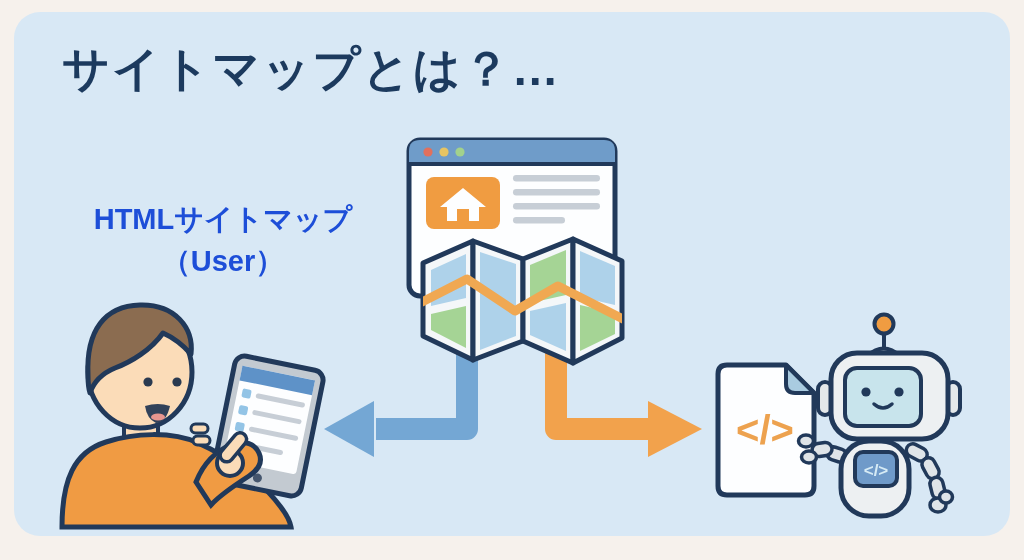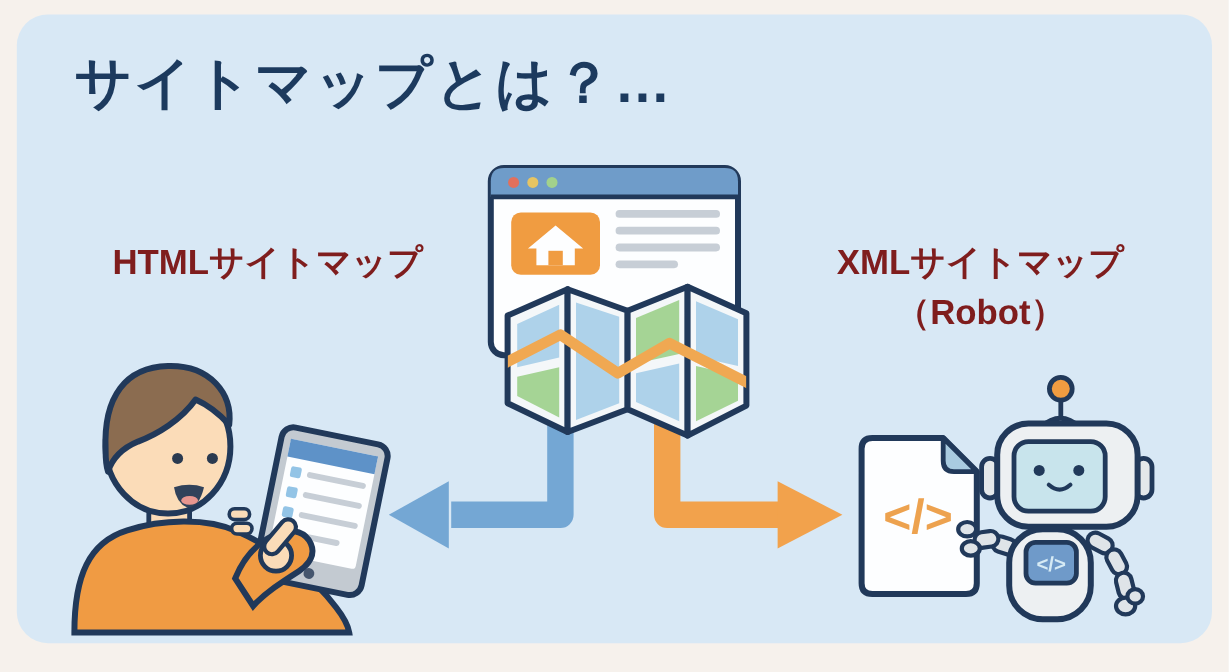--- a/index.html
+++ b/index.html
@@ -5,21 +5,21 @@
   html,body{margin:0;padding:0;}
   body{width:1024px;height:560px;overflow:hidden;
        font-family:"Liberation Sans","DejaVu Sans",sans-serif;}
   .stage{position:relative;width:1024px;height:560px;background:#f6f1ec;}
   .card{position:absolute;left:14px;top:12px;width:996px;height:524px;
         background:#d8e8f5;border-radius:26px;}
   .art{position:absolute;left:0;top:0;width:1024px;height:560px;}
   .title{position:absolute;left:62px;top:38px;font-size:47px;font-weight:700;
          color:#1c3a5e;letter-spacing:2px;white-space:nowrap;}
   .label{position:absolute;top:198px;text-align:center;font-size:29px;
-         font-weight:800;color:#7f1d1d;line-height:1.45;}
+         font-weight:800;color:#1d4ed8;line-height:1.45;}
   .label-left{left:62px;width:322px;}
   .label-right{left:652px;width:330px;}
 </style>
 </head>
 <body>
 
 <div class="stage">
   <div class="card"></div>
 
   <svg class="art" viewBox="0 0 1024 560">
@@ -154,19 +154,16 @@
       <rect x="841" y="441" width="68" height="75" rx="28" stroke="#21395a" stroke-width="5" fill="#edf0f2"></rect>
       <rect x="855" y="452" width="42" height="34" rx="8" stroke="#21395a" stroke-width="4" fill="#6f9ac9"></rect>
       <text x="876" y="476" text-anchor="middle" font-size="17" font-weight="bold" font-family="Liberation Sans, DejaVu Sans, sans-serif" fill="#d6ebf5">&lt;/&gt;</text>
     </g>
   </svg>
 
   <div class="title">サイトマップとは？…</div>
 
   <div class="label label-left">
     <div>HTMLサイトマップ</div>
+    <div>（User）</div>
   </div>
 
-  <div class="label label-right">
-    <div>XMLサイトマップ</div>
-    <div>（Robot）</div>
-  </div>
 </div>
 
 </body></html>

